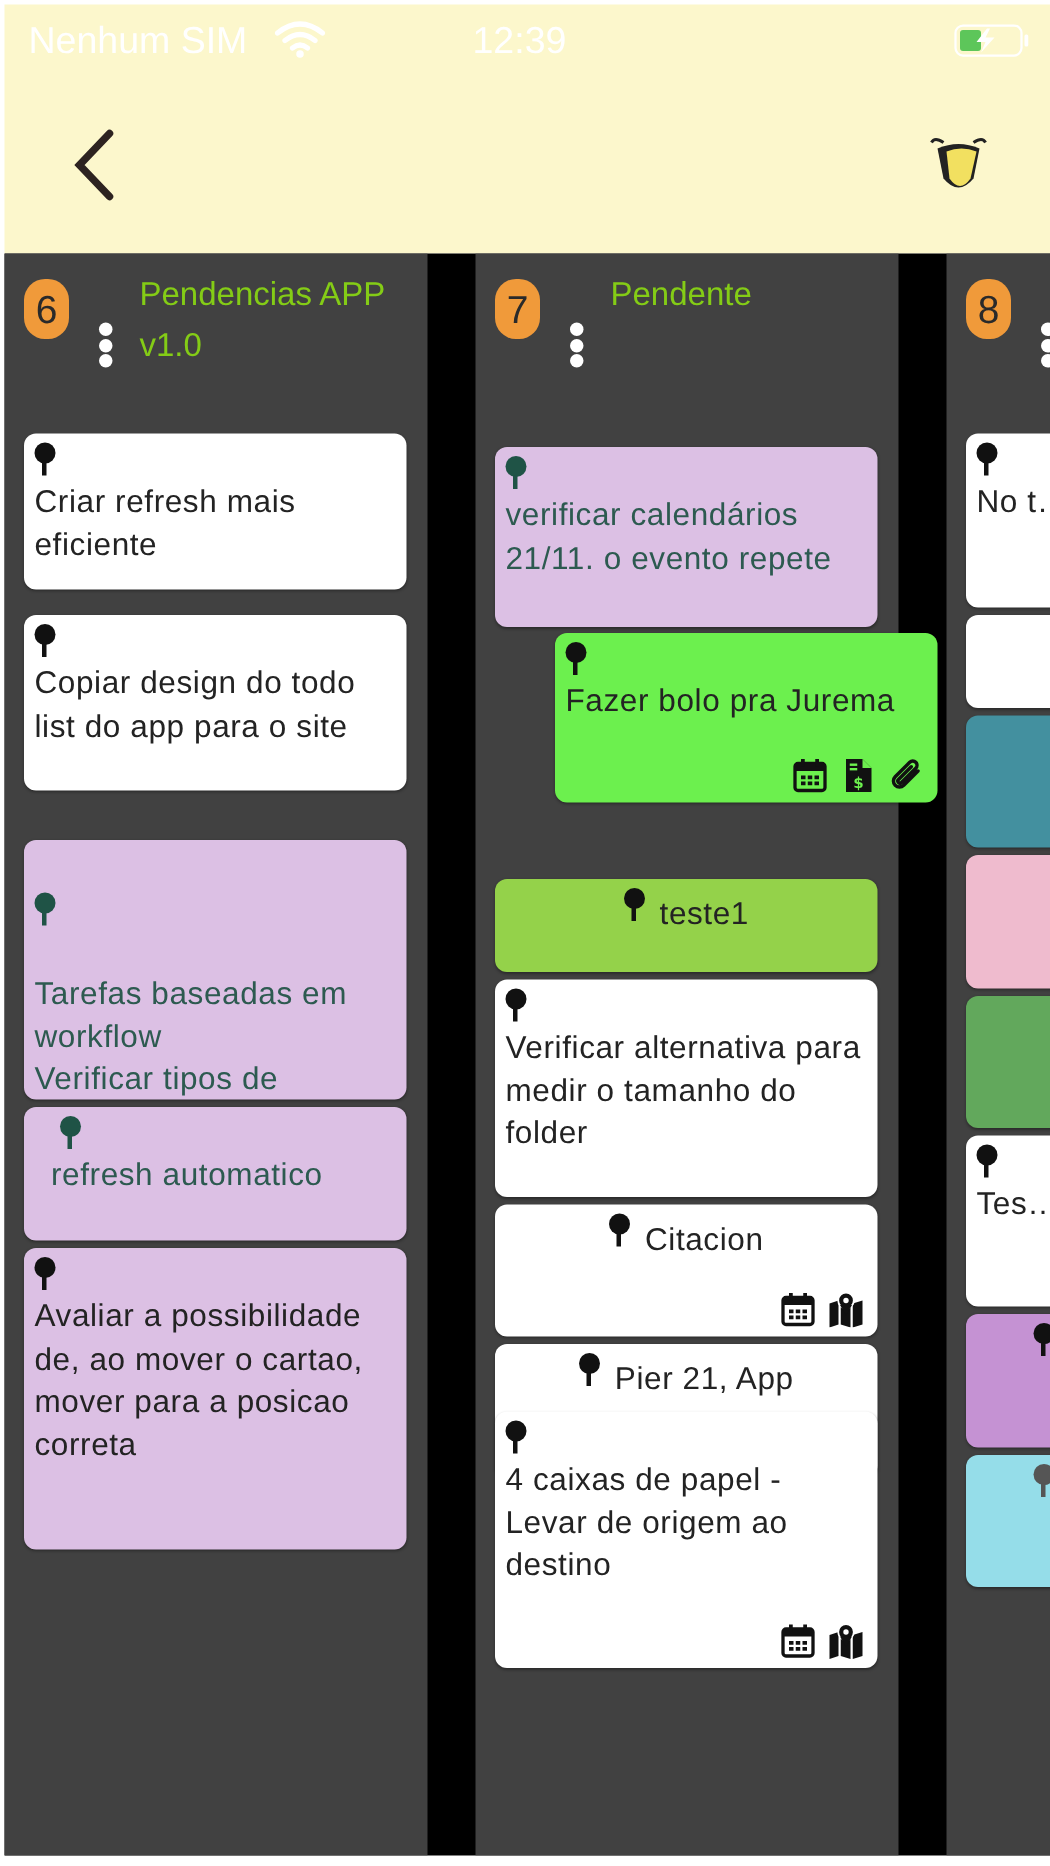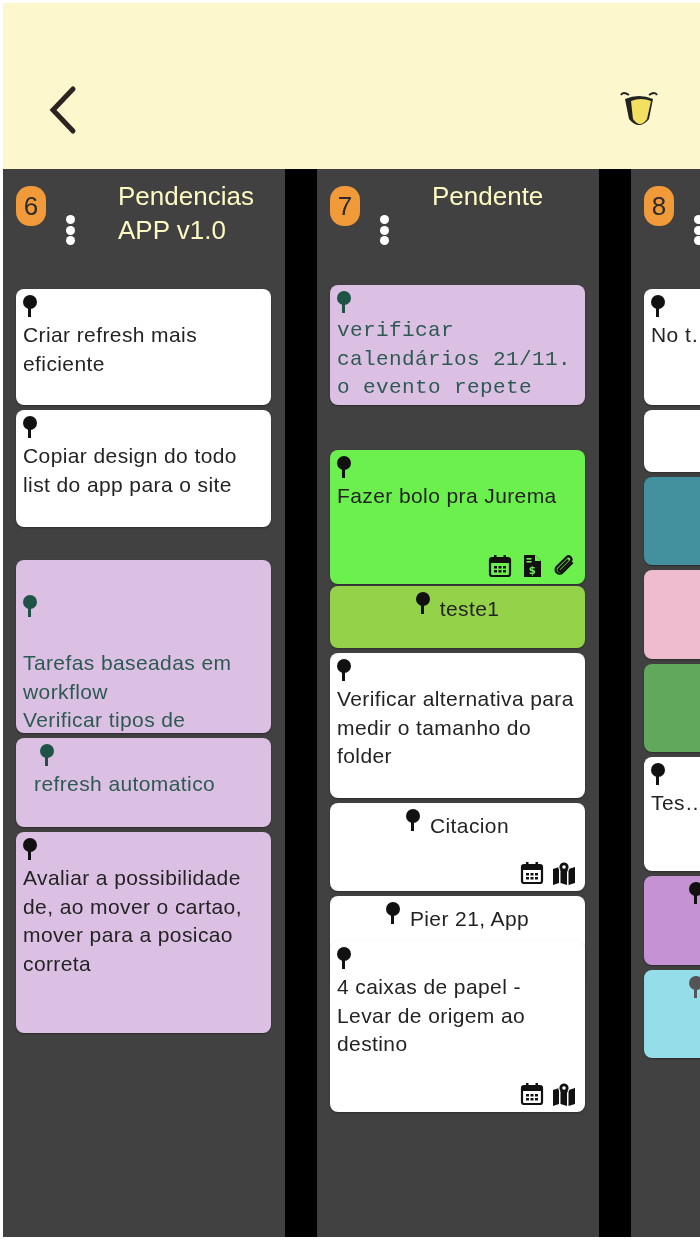--- a/index.html
+++ b/index.html
@@ -23,21 +23,21 @@
   .board { position: absolute; left: 3px; top: 169px; width: 697px; height: 1068px; background: #000000; overflow: hidden; }
   .column { position: absolute; top: 0; width: 282px; height: 1068px; background: #414141; }
   .col-1 { left: 0; }
   .col-2 { left: 314px; }
   .col-3 { left: 628px; width: 300px; }
 
   .col-header { position: relative; height: 110px; }
   .count-badge { position: absolute; left: 13px; top: 17px; width: 30px; height: 40px; background: #f09a3a; border-radius: 14px; color: #2a2a2a; font-size: 26px; text-align: center; line-height: 40px; }
   .col-menu { position: absolute; left: 60px; top: 44px; width: 14px; height: 34px; display: flex; flex-direction: column; align-items: center; justify-content: space-between; cursor: pointer; padding: 2px 0; }
   .col-menu span { width: 9px; height: 9px; background: #ffffff; border-radius: 50%; }
-  .col-title { position: absolute; left: 90px; top: 10px; width: 180px; color: #fef9c3; font-size: 26px; line-height: 34px; margin-left: 25px; }
+  .col-title { position: absolute; left: 90px; top: 10px; width: 180px; color: #84cc16; font-size: 22px; line-height: 34px; }
 
   .card { position: absolute; left: 13px; width: 255px; border-radius: 8px; padding: 6px 7px; font-size: 21px; line-height: 28.5px; color: #232323; cursor: pointer; box-shadow: 0 1px 2px rgba(0,0,0,0.35); letter-spacing: 0.4px; }
   .card.white { background: #ffffff; }
   .card.purple { background: #dcc0e4; }
   .card.teal-text { color: #2d5a50; }
   .card.green { background: #6cf04e; }
   .card.lime { background: #94d24a; }
   .card.blue { background: #43909f; }
   .card.pink { background: #efbbce; }
   .card.dkgreen { background: #62a85c; }
@@ -52,20 +52,36 @@
   .card.teal-text .pin-icon { color: #1f5346; }
   .card .pin-icon { color: #111111; }
 
   .card-icons { position: absolute; right: 9px; bottom: 6px; display: flex; gap: 8px; align-items: flex-end; }
   .card-icons svg { width: 24px; height: 24px; display: block; }
 </style>
 </head>
 <body>
 
 <div class="app-header">
+  <div class="status-bar">
+    <span class="status-carrier">Nenhum SIM</span>
+    <svg class="wifi-icon" viewBox="0 0 34 26">
+      <path d="M2 9 Q17 -3 32 9" stroke="#fff" stroke-width="3.5" fill="none" stroke-linecap="round"></path>
+      <path d="M7 14 Q17 6 27 14" stroke="#fff" stroke-width="3.5" fill="none" stroke-linecap="round"></path>
+      <path d="M12 19 Q17 15 22 19" stroke="#fff" stroke-width="3.5" fill="none" stroke-linecap="round"></path>
+      <circle cx="17" cy="23" r="2.5" fill="#fff"></circle>
+    </svg>
+    <span class="status-time">12:39</span>
+    <svg class="battery-icon" viewBox="0 0 50 22">
+      <rect x="1" y="1" width="44" height="20" rx="5" fill="none" stroke="#fff" stroke-width="1.5"></rect>
+      <rect x="47" y="7" width="2.5" height="8" rx="1" fill="#fff"></rect>
+      <rect x="4" y="4" width="14" height="14" rx="2" fill="#5dc65a"></rect>
+      <path d="M22 3 L15 12 L21 12 L18 19 L27 9 L21 9 L24 3 Z" fill="#fff"></path>
+    </svg>
+  </div>
 
   <div class="nav-bar">
     <svg class="back-button" viewBox="0 0 40 50">
       <path d="M32 4 L12 25 L32 46" stroke="#2d2320" stroke-width="5" fill="none" stroke-linecap="round"></path>
     </svg>
     <svg class="bug-button" viewBox="0 0 40 42">
       <path d="M10 6 Q4 2 2 6" stroke="#222" stroke-width="2" fill="none"></path>
       <path d="M30 6 Q36 2 38 6" stroke="#222" stroke-width="2" fill="none"></path>
       <path d="M6 10 Q20 4 34 10 L30 30 Q20 42 10 30 Z" fill="#222"></path>
       <path d="M12 12 Q22 8 32 12 L28 30 Q21 40 14 30 Z" fill="#f2e060"></path>
@@ -79,21 +95,21 @@
     <div class="col-header">
       <span class="count-badge">6</span>
       <span class="col-menu">
           <span></span>
           <span></span>
           <span></span>
         </span>
       <span class="col-title">Pendencias APP v1.0</span>
     </div>
 
-    <div class="card white" style="top:120px;height:116px;">
+    <div class="card white" style="top:120px;height:104px;">
       <span class="pin-icon"></span>
       <span>Criar refresh mais eficiente</span>
     </div>
     <div class="card white" style="top:241px;height:117px;">
       <span class="pin-icon"></span>
       <span>Copiar design do todo list do app para o site</span>
     </div>
     <div class="card purple teal-text" style="top:391px;height:173px;white-space:pre-line;">
       <span class="pin-icon"></span>
       <span>Tarefas baseadas em workflow
@@ -113,25 +129,25 @@
     <div class="col-header">
       <span class="count-badge">7</span>
       <span class="col-menu">
           <span></span>
           <span></span>
           <span></span>
         </span>
       <span class="col-title">Pendente</span>
     </div>
 
-    <div class="card purple teal-text" style="top:116px;height:120px;font-family:Liberation Mono, monospace;">
+    <div class="card purple teal-text" style="top:129px;height:120px;">
       <span class="pin-icon"></span>
       <span>verificar calendários 21/11. o evento repete</span>
     </div>
-    <div class="card green" style="top:281px;height:134px;">
+    <div class="card green" style="top:253px;height:113px;margin-left:40px;">
       <span class="pin-icon"></span>
       <span>Fazer bolo pra Jurema</span>
       <div class="card-icons">
         <svg viewBox="0 0 24 24">
             <rect x="2" y="4" width="20" height="18" rx="2" fill="none" stroke="#111" stroke-width="2.2"></rect>
             <rect x="2" y="4" width="20" height="5" fill="#111"></rect>
             <rect x="6" y="1" width="2.5" height="5" fill="#111"></rect>
             <rect x="15.5" y="1" width="2.5" height="5" fill="#111"></rect>
             <g fill="#111">
               <rect x="6" y="12" width="3" height="2.5"></rect>

